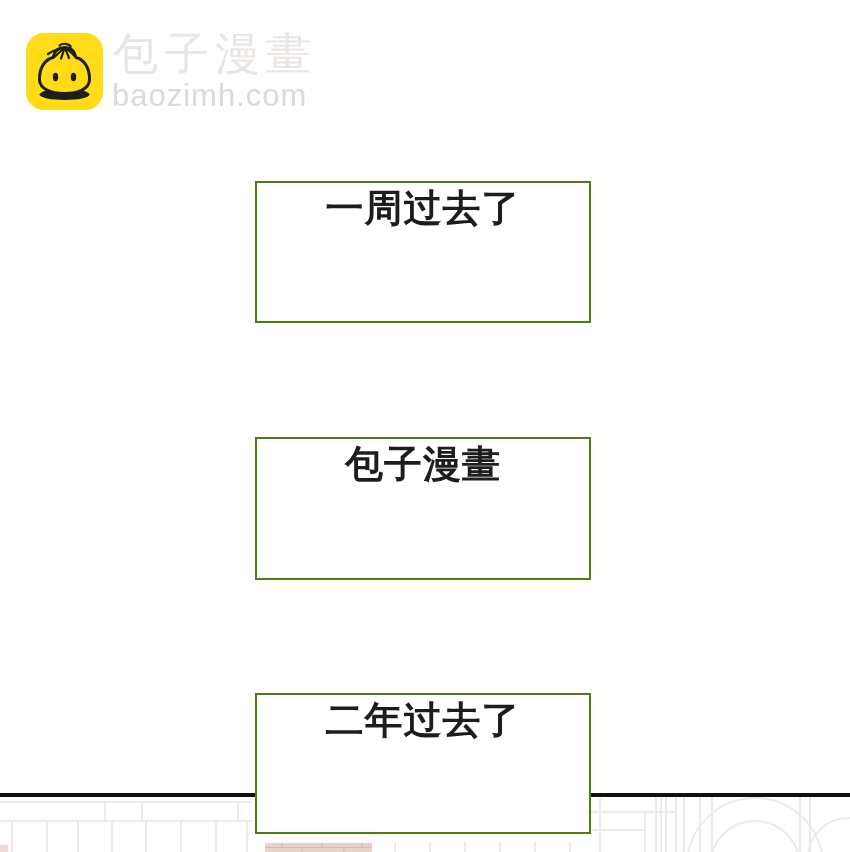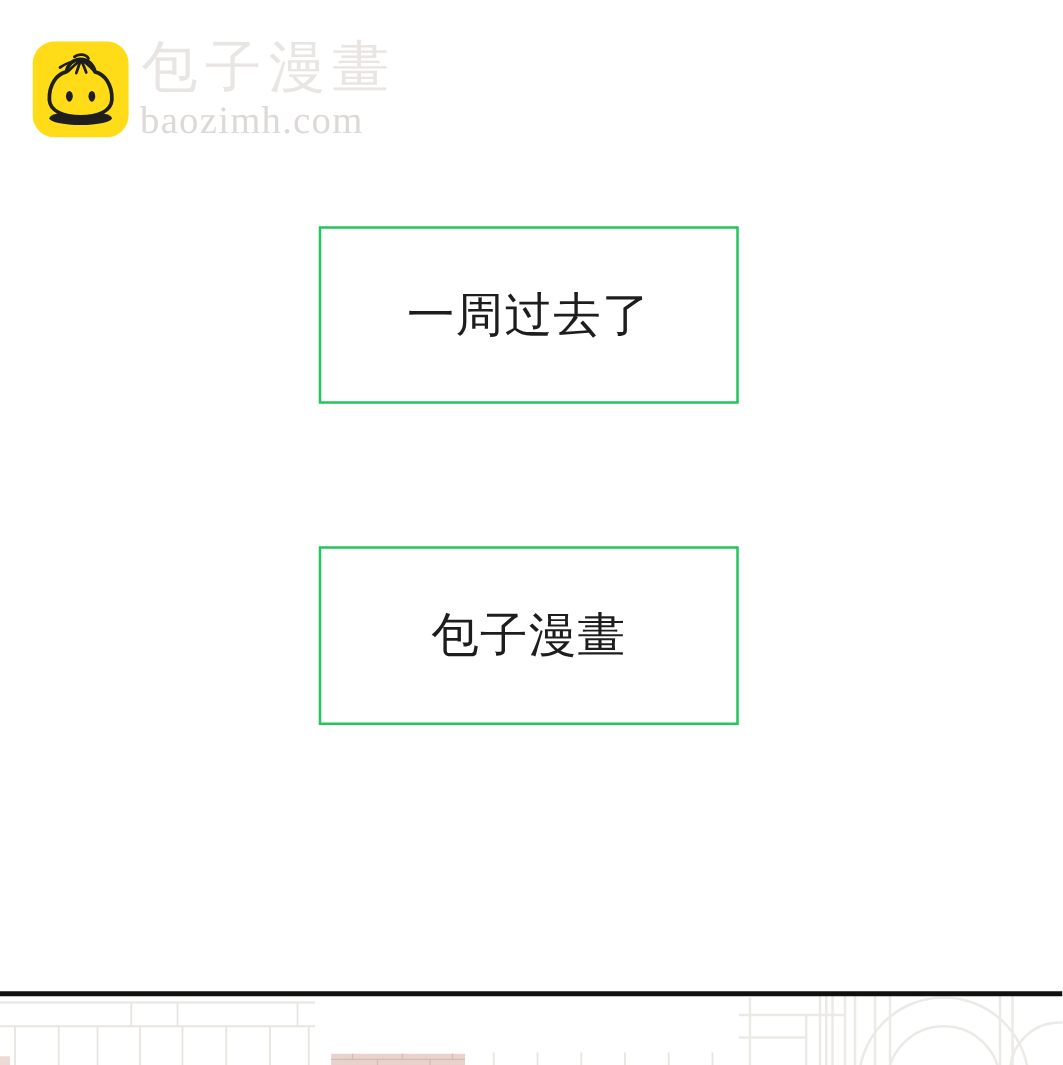--- a/index.html
+++ b/index.html
@@ -48,35 +48,35 @@
   .brand-domain {
     position: absolute;
     left: 112px;
     top: 80px;
     font-size: 31px;
     line-height: 32px;
     letter-spacing: 1px;
     font-weight: 400;
     color: #dcd9d6;
     white-space: nowrap;
-    font-family: Liberation Serif, serif;
   }
 
   
   .caption-box {
     position: absolute;
     left: 255px;
     width: 336px;
     box-sizing: border-box;
-    border: 2px solid #22c55e;
+    border: 2px solid #4d7c0f;
     background: #ffffff;
     display: flex;
-    align-items: center;
+    align-items: flex-start;
     justify-content: center;
     z-index: 3;
+    font-weight: bold;
   }
   .caption-box .caption-text {
     font-size: 38px;
     letter-spacing: 1px;
     color: #1d1d1d;
     white-space: nowrap;
   }
   .box-1 { top: 181px; height: 142px; }
   .box-2 { top: 437px; height: 143px; }
   .box-3 { top: 693px; height: 141px; }
@@ -190,14 +190,17 @@
   <div class="divider-line"></div>
 
   <div class="caption-box box-1">
     <span class="caption-text">一周过去了</span>
   </div>
 
   <div class="caption-box box-2">
     <span class="caption-text">包子漫畫</span>
   </div>
 
+  <div class="caption-box box-3">
+    <span class="caption-text">二年过去了</span>
+  </div>
 
 </div>
 
 </body></html>

